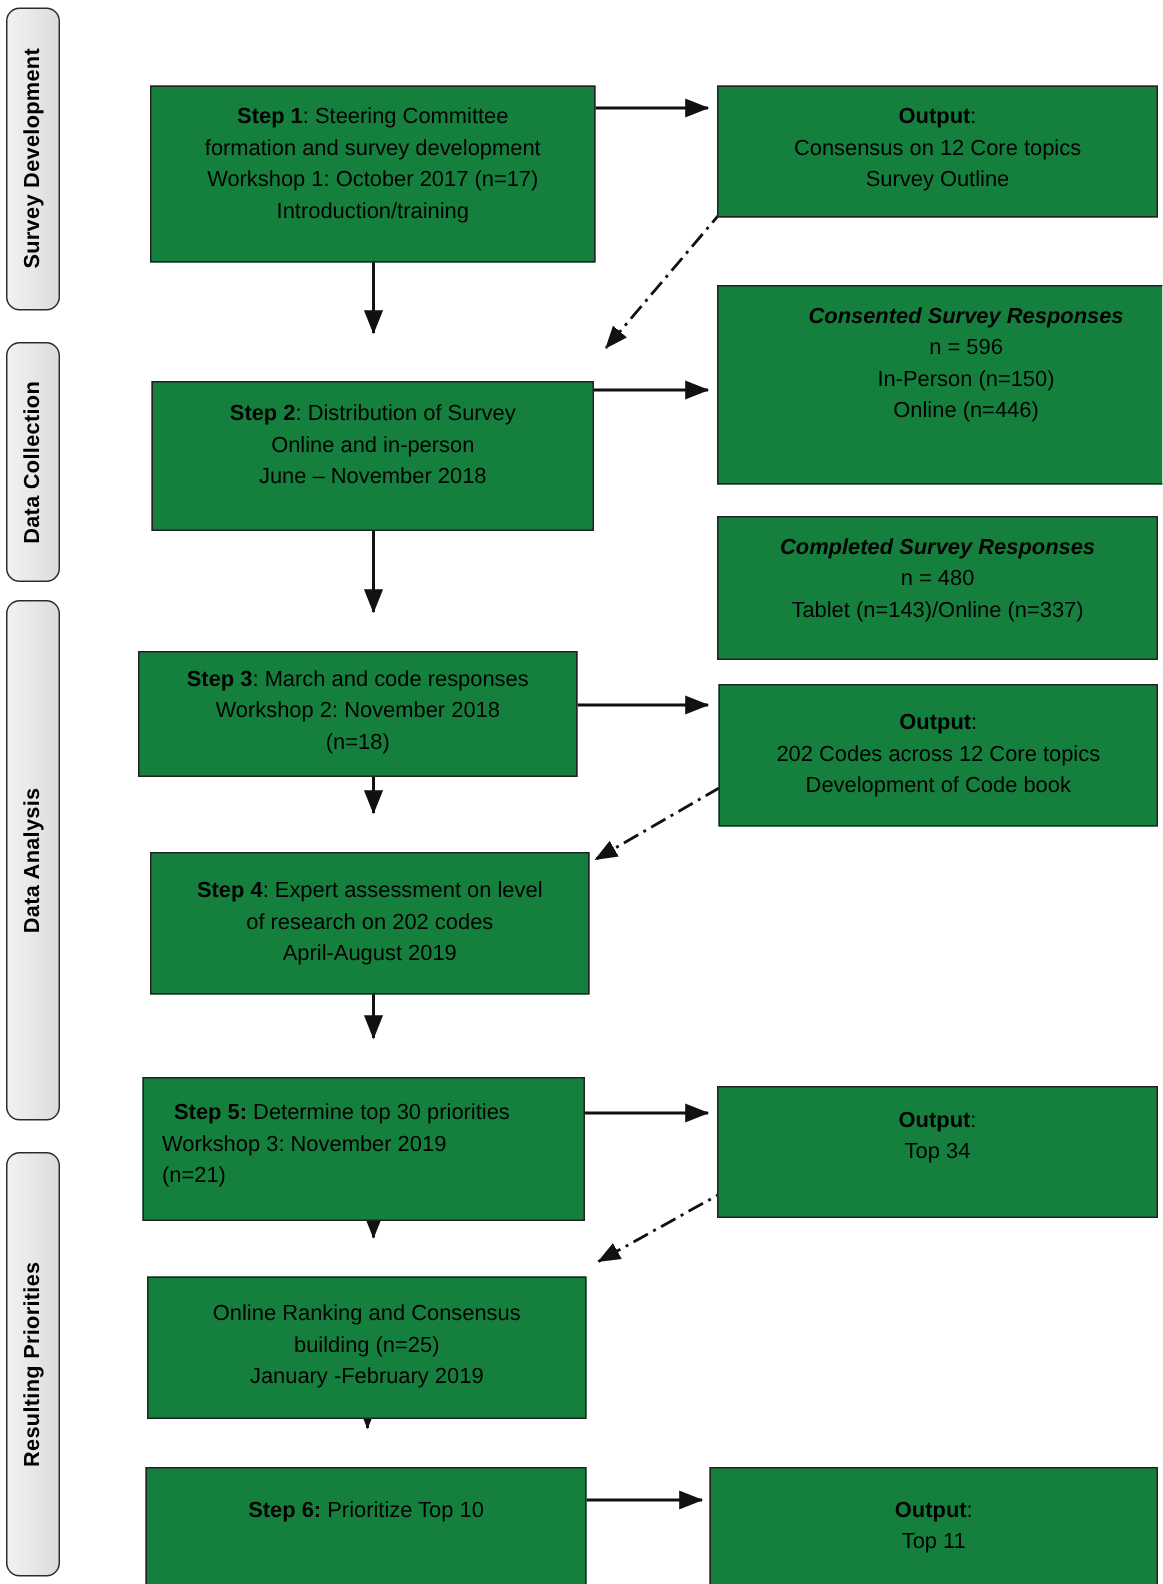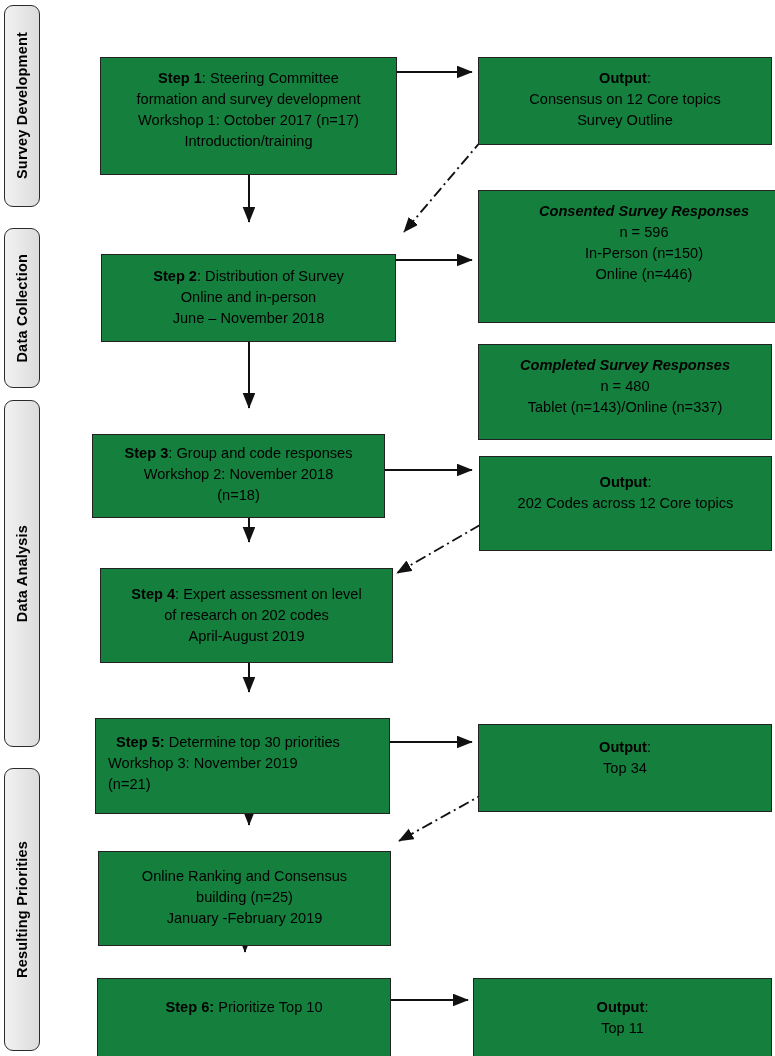--- a/index.html
+++ b/index.html
@@ -160,35 +160,36 @@
     <div class="line">In-Person (n=150)</div>
     <div class="line">Online (n=446)</div>
   </div>
 
   <div class="node top-text" style="left:478px;top:318px;width:294px;height:96px;padding-top:10px;">
     <div class="line"><i>Completed Survey Responses</i></div>
     <div class="line">n = 480</div>
     <div class="line">Tablet (n=143)/Online (n=337)</div>
   </div>
 
-  <div class="node top-text" style="left:101px;top:228px;width:295px;height:88px;padding-top:11px;">
+  <div class="node top-text" style="left:101px;top:228px;width:295px;height:100px;padding-top:11px;">
     <div class="line"><b>Step 2</b><span>: Distribution of Survey</span></div>
     <div class="line">Online  and in-person</div>
     <div class="line">June – November 2018</div>
   </div>
 
   <div class="node top-text" style="left:92px;top:408px;width:293px;height:84px;padding-top:8px;">
-    <div class="line"><b>Step 3</b><span>: Group and code responses</span></div>
+    <div class="line"><b>Step 3</b><span>: March and code responses</span></div>
     <div class="line">Workshop 2: November 2018</div>
     <div class="line">(n=18)</div>
   </div>
 
   <div class="node top-text" style="left:479px;top:430px;width:293px;height:95px;padding-top:15px;">
     <div class="line"><b>Output</b><span>:</span></div>
     <div class="line">202 Codes across 12 Core topics</div>
+    <div class="line">Development of Code book</div>
   </div>
 
   <div class="node top-text" style="left:100px;top:542px;width:293px;height:95px;padding-top:15px;">
     <div class="line"><b>Step 4</b><span>: Expert assessment on level</span></div>
     <div class="line">of research on 202 codes</div>
     <div class="line">April-August 2019</div>
   </div>
 
   <div class="node align-left top-text" style="left:95px;top:692px;width:295px;height:96px;padding-top:13px;">
     <div class="line" style="padding-left:8px;"><b>Step 5:</b><span> Determine top 30 priorities</span></div>

